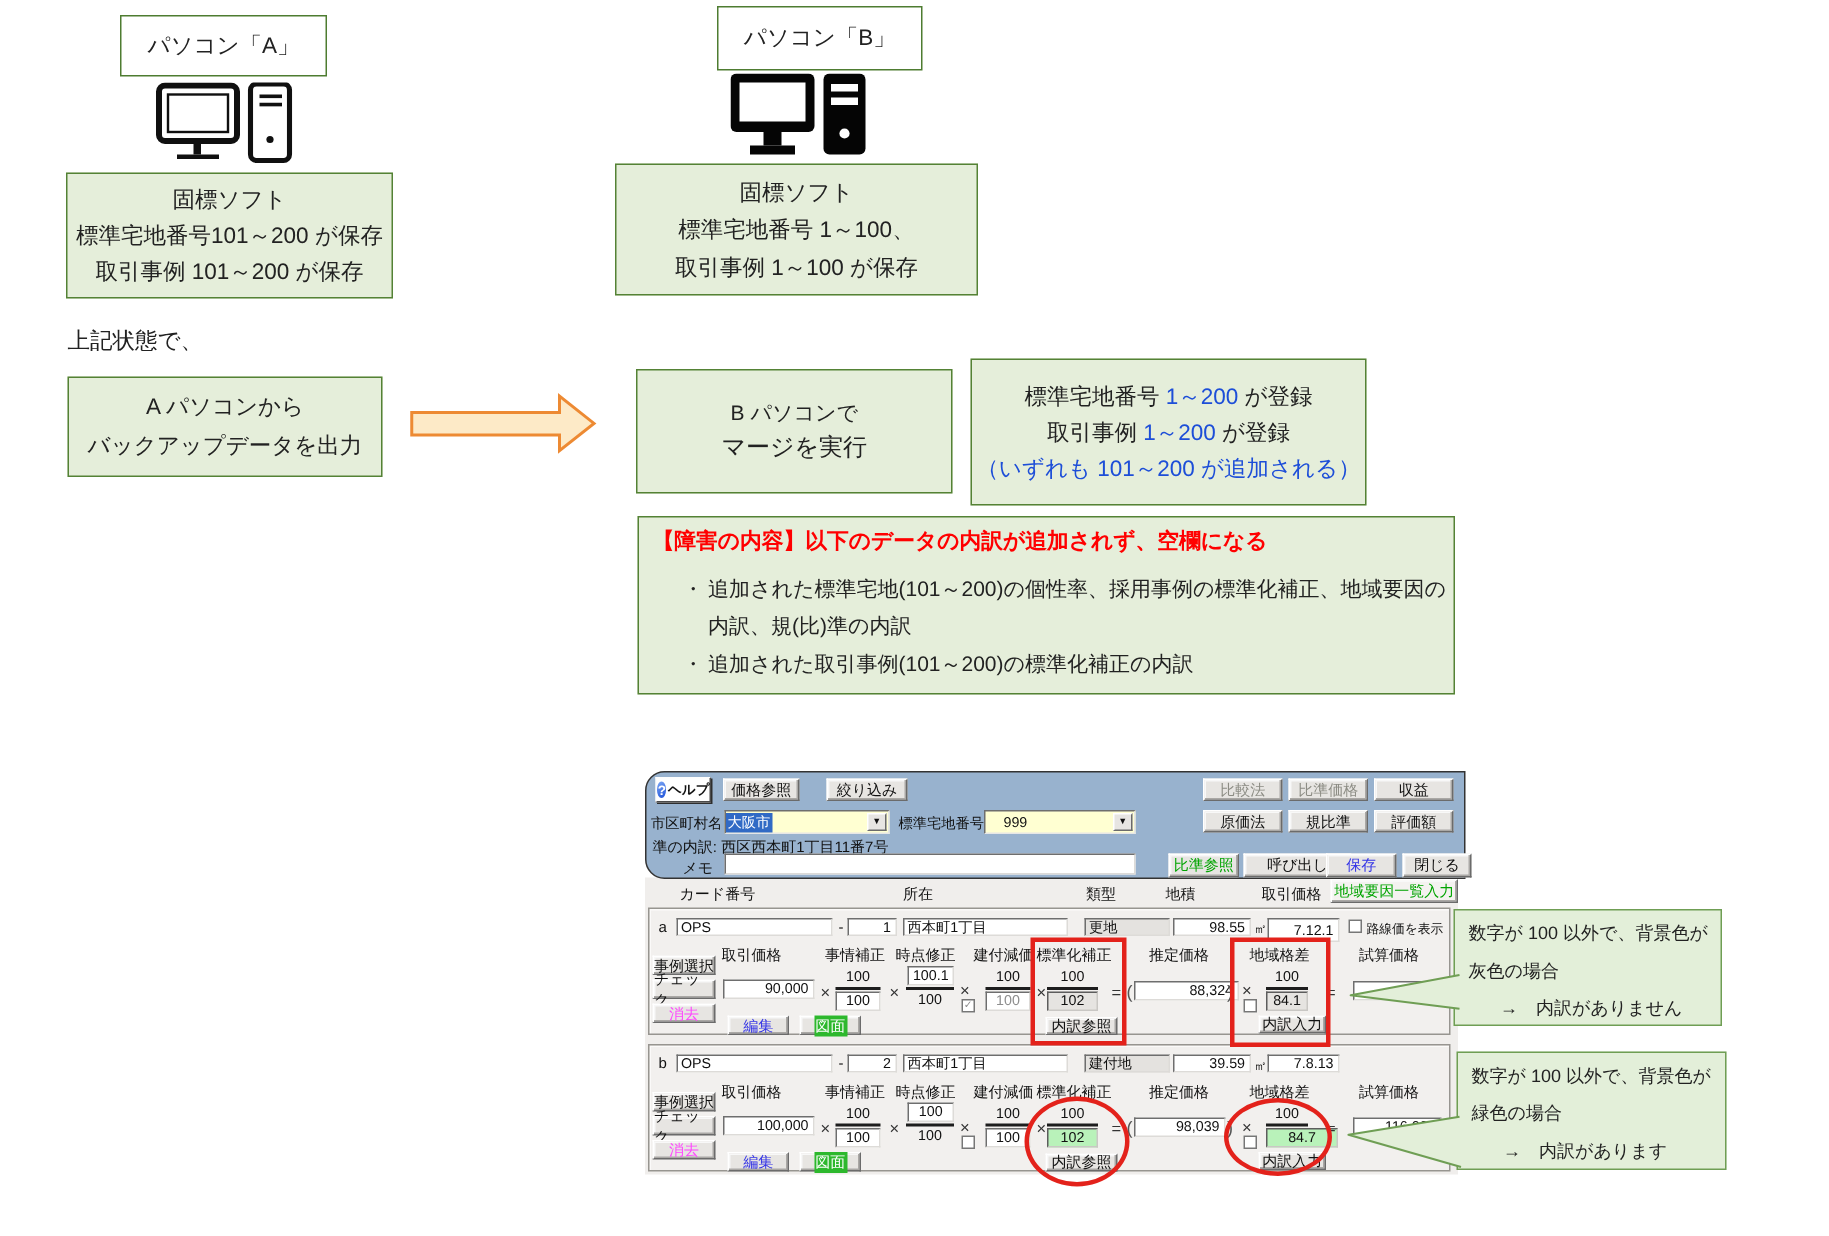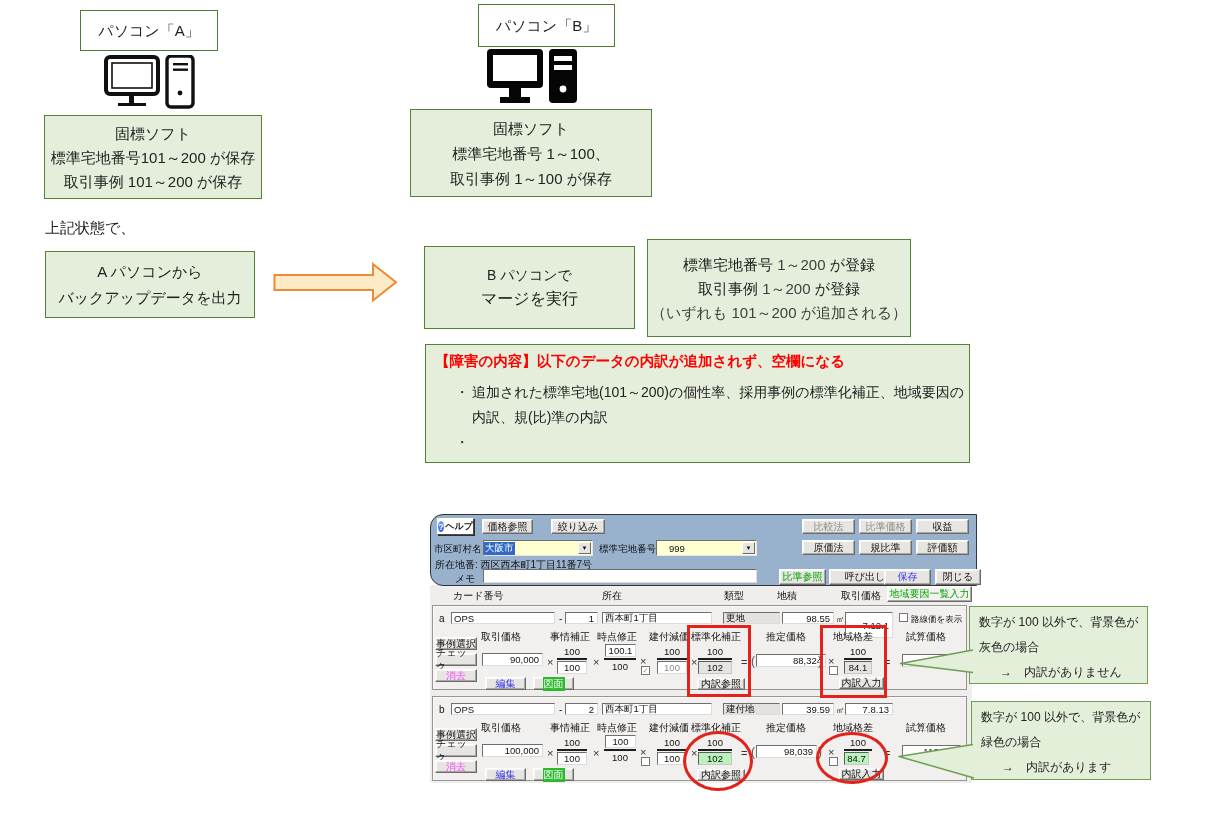--- a/index.html
+++ b/index.html
@@ -4,21 +4,21 @@
 <style>
   html,body{margin:0;padding:0;background:#fff;}
   #canvas{position:relative;width:1219px;height:824px;background:#ffffff;overflow:hidden;
           font-family:"Liberation Sans",sans-serif;color:#1a1a1a;}
   .abs{position:absolute;}
   
   .dg{font-size:15px;line-height:1.0;color:#222;}
   .wbox{background:#ffffff;border:1.4px solid #4e7c31;display:flex;align-items:center;justify-content:center;}
   .gbox{background:#e5eeda;border:1.3px solid #548235;}
   .gcenter{display:flex;flex-direction:column;align-items:center;justify-content:center;text-align:center;}
-  .redtxt{color:#404040;}
+  .redtxt{color:#1d4ed8;}
   .issue-title{color:#ff0000;font-weight:bold;font-size:14.5px;}
   .bullet{display:flex;}
   .bullet .bchar{width:17px;flex:0 0 17px;text-align:left;padding-left:2px;}
   .callout{background:#e3efd9;border:1.5px solid #6f9e54;font-size:12px;color:#222;}
   .callout .cl{position:absolute;left:9px;white-space:nowrap;}
   
   .app{font-size:10px;color:#111;}
   .panel{background:#98b2ce;border:1.5px solid #333;border-radius:13px 0 0 13px;}
   .appbody{background:#f0eeec;}
   .btn3d{position:absolute;background:#e7e5e2;border:1px solid;border-color:#ffffff #6b6b6b #6b6b6b #ffffff;
@@ -131,20 +131,21 @@
   </div>
 
   <div class="abs dg gbox" style="left:425px;top:344px;width:545px;height:119px;box-sizing:border-box;font-size:14px;">
     <div class="issue-title" style="margin:9px 0 0 9px;">【障害の内容】以下のデータの内訳が追加されず、空欄になる</div>
     <div class="bullet" style="margin:11px 0 0 27px;width:515px;line-height:25px;">
       <span class="bchar">・</span>
       <span>追加された標準宅地(101～200)の個性率、採用事例の標準化補正、地域要因の内訳、規(比)準の内訳</span>
     </div>
     <div class="bullet" style="margin:0 0 0 27px;width:515px;line-height:25px;">
       <span class="bchar">・</span>
+      <span>追加された取引事例(101～200)の標準化補正の内訳</span>
     </div>
   </div>
 
   <div class="abs app">
 
     <div class="abs appbody" style="left:430px;top:585px;width:542px;height:198px;"></div>
 
     <div class="abs panel" style="left:430px;top:514px;width:547px;height:72px;box-sizing:border-box;"></div>
 
     <div class="helpbtn" style="left:437px;top:518px;width:37px;height:17px;">
@@ -165,21 +166,21 @@
     <div class="lbl" style="left:599px;top:543px;font-size:9.5px;">標準宅地番号</div>
     <div class="combo" style="left:656px;top:540px;width:101px;height:16px;">
       <span style="padding-left:12px;">999</span>
       <span class="arr">▼</span>
     </div>
     <div class="btn3d" style="left:802px;top:540px;width:53px;height:15px;">原価法</div>
     <div class="btn3d" style="left:859px;top:540px;width:53px;height:15px;">規比準</div>
     <div class="btn3d" style="left:916px;top:540px;width:53px;height:15px;">評価額</div>
 
     <div class="lbl" style="left:435px;top:558px;">
-      <span>所在地番:</span> <span>西区西本町1丁目11番7号</span>
+      <span>準の内訳:</span> <span>西区西本町1丁目11番7号</span>
     </div>
     <div class="btn3d grn" style="left:779px;top:569px;width:47px;height:16px;">比準参照</div>
     <div class="btn3d" style="left:829px;top:569px;width:72px;height:16px;">呼び出し</div>
     <div class="btn3d blu" style="left:884px;top:569px;width:47px;height:16px;">保存</div>
     <div class="btn3d" style="left:935px;top:569px;width:46px;height:16px;">閉じる</div>
 
     <div class="lbl" style="left:455px;top:572px;">メモ</div>
     <div class="sunken l" style="left:483px;top:569px;width:274px;height:14px;">
       <span></span>
     </div>
@@ -203,21 +204,21 @@
       <div class="sunken l" style="left:169px;top:6px;width:110px;height:12px;">
           <span>西本町1丁目</span>
         </div>
       <div class="sunken l gray" style="left:290px;top:6px;width:57px;height:12px;">
           <span>更地</span>
         </div>
       <div class="sunken r" style="left:349px;top:6px;width:52px;height:12px;">
           <span>98.55</span>
         </div>
       <div class="lbl" style="left:403px;top:8px;font-size:8.5px;">㎡</div>
-      <div class="sunken r" style="left:412px;top:6px;width:48px;height:26px;">
+      <div class="sunken r" style="left:412px;top:6px;width:48px;height:16px;">
           <span>7.12.1</span>
         </div>
       <div class="cb" style="left:466px;top:7px;"></div>
       <div class="lbl" style="left:478px;top:8px;font-size:8.5px;">路線価を表示</div>
 
       <div class="lblc" style="left:68px;top:24px;">取引価格</div>
       <div class="lblc" style="left:137px;top:24px;">事情補正</div>
       <div class="lblc" style="left:184px;top:24px;">時点修正</div>
       <div class="lblc" style="left:236px;top:24px;">建付減価</div>
       <div class="lblc" style="left:283px;top:24px;">標準化補正</div>
@@ -350,21 +351,21 @@
       <div class="op" style="left:308px;top:50px;">=</div>
       <div class="op" style="left:318px;top:48px;font-size:12px;color:#555;">(</div>
       <div class="sunken r" style="left:323px;top:48px;width:61px;height:13px;">
           <span>98,039</span>
         </div>
       <div class="op" style="left:385px;top:48px;font-size:12px;color:#555;">)</div>
       <div class="op" style="left:395px;top:49px;">×</div>
       <div class="cb" style="left:396px;top:60px;"></div>
       <div class="fnum" style="left:425px;top:40px;">100</div>
       <div class="fracline" style="left:411px;top:51.5px;width:28px;"></div>
-      <div class="vbox green" style="left:411px;top:54.5px;width:25px;height:13.5px;">
+      <div class="vbox green" style="left:411px;top:54.5px;width:48px;height:13.5px;">
           <span>84.7</span>
         </div>
       <div class="op" style="left:451px;top:50px;">=</div>
       <div class="sunken r" style="left:469px;top:48px;width:59px;height:13px;">
           <span>116,000</span>
         </div>
 
       <div class="btn3d blu" style="left:52px;top:71px;width:41px;height:13px;">編集</div>
       <div class="btn3d" style="left:100px;top:71px;width:41px;height:13px;">
           <span class="chip">図面</span>

